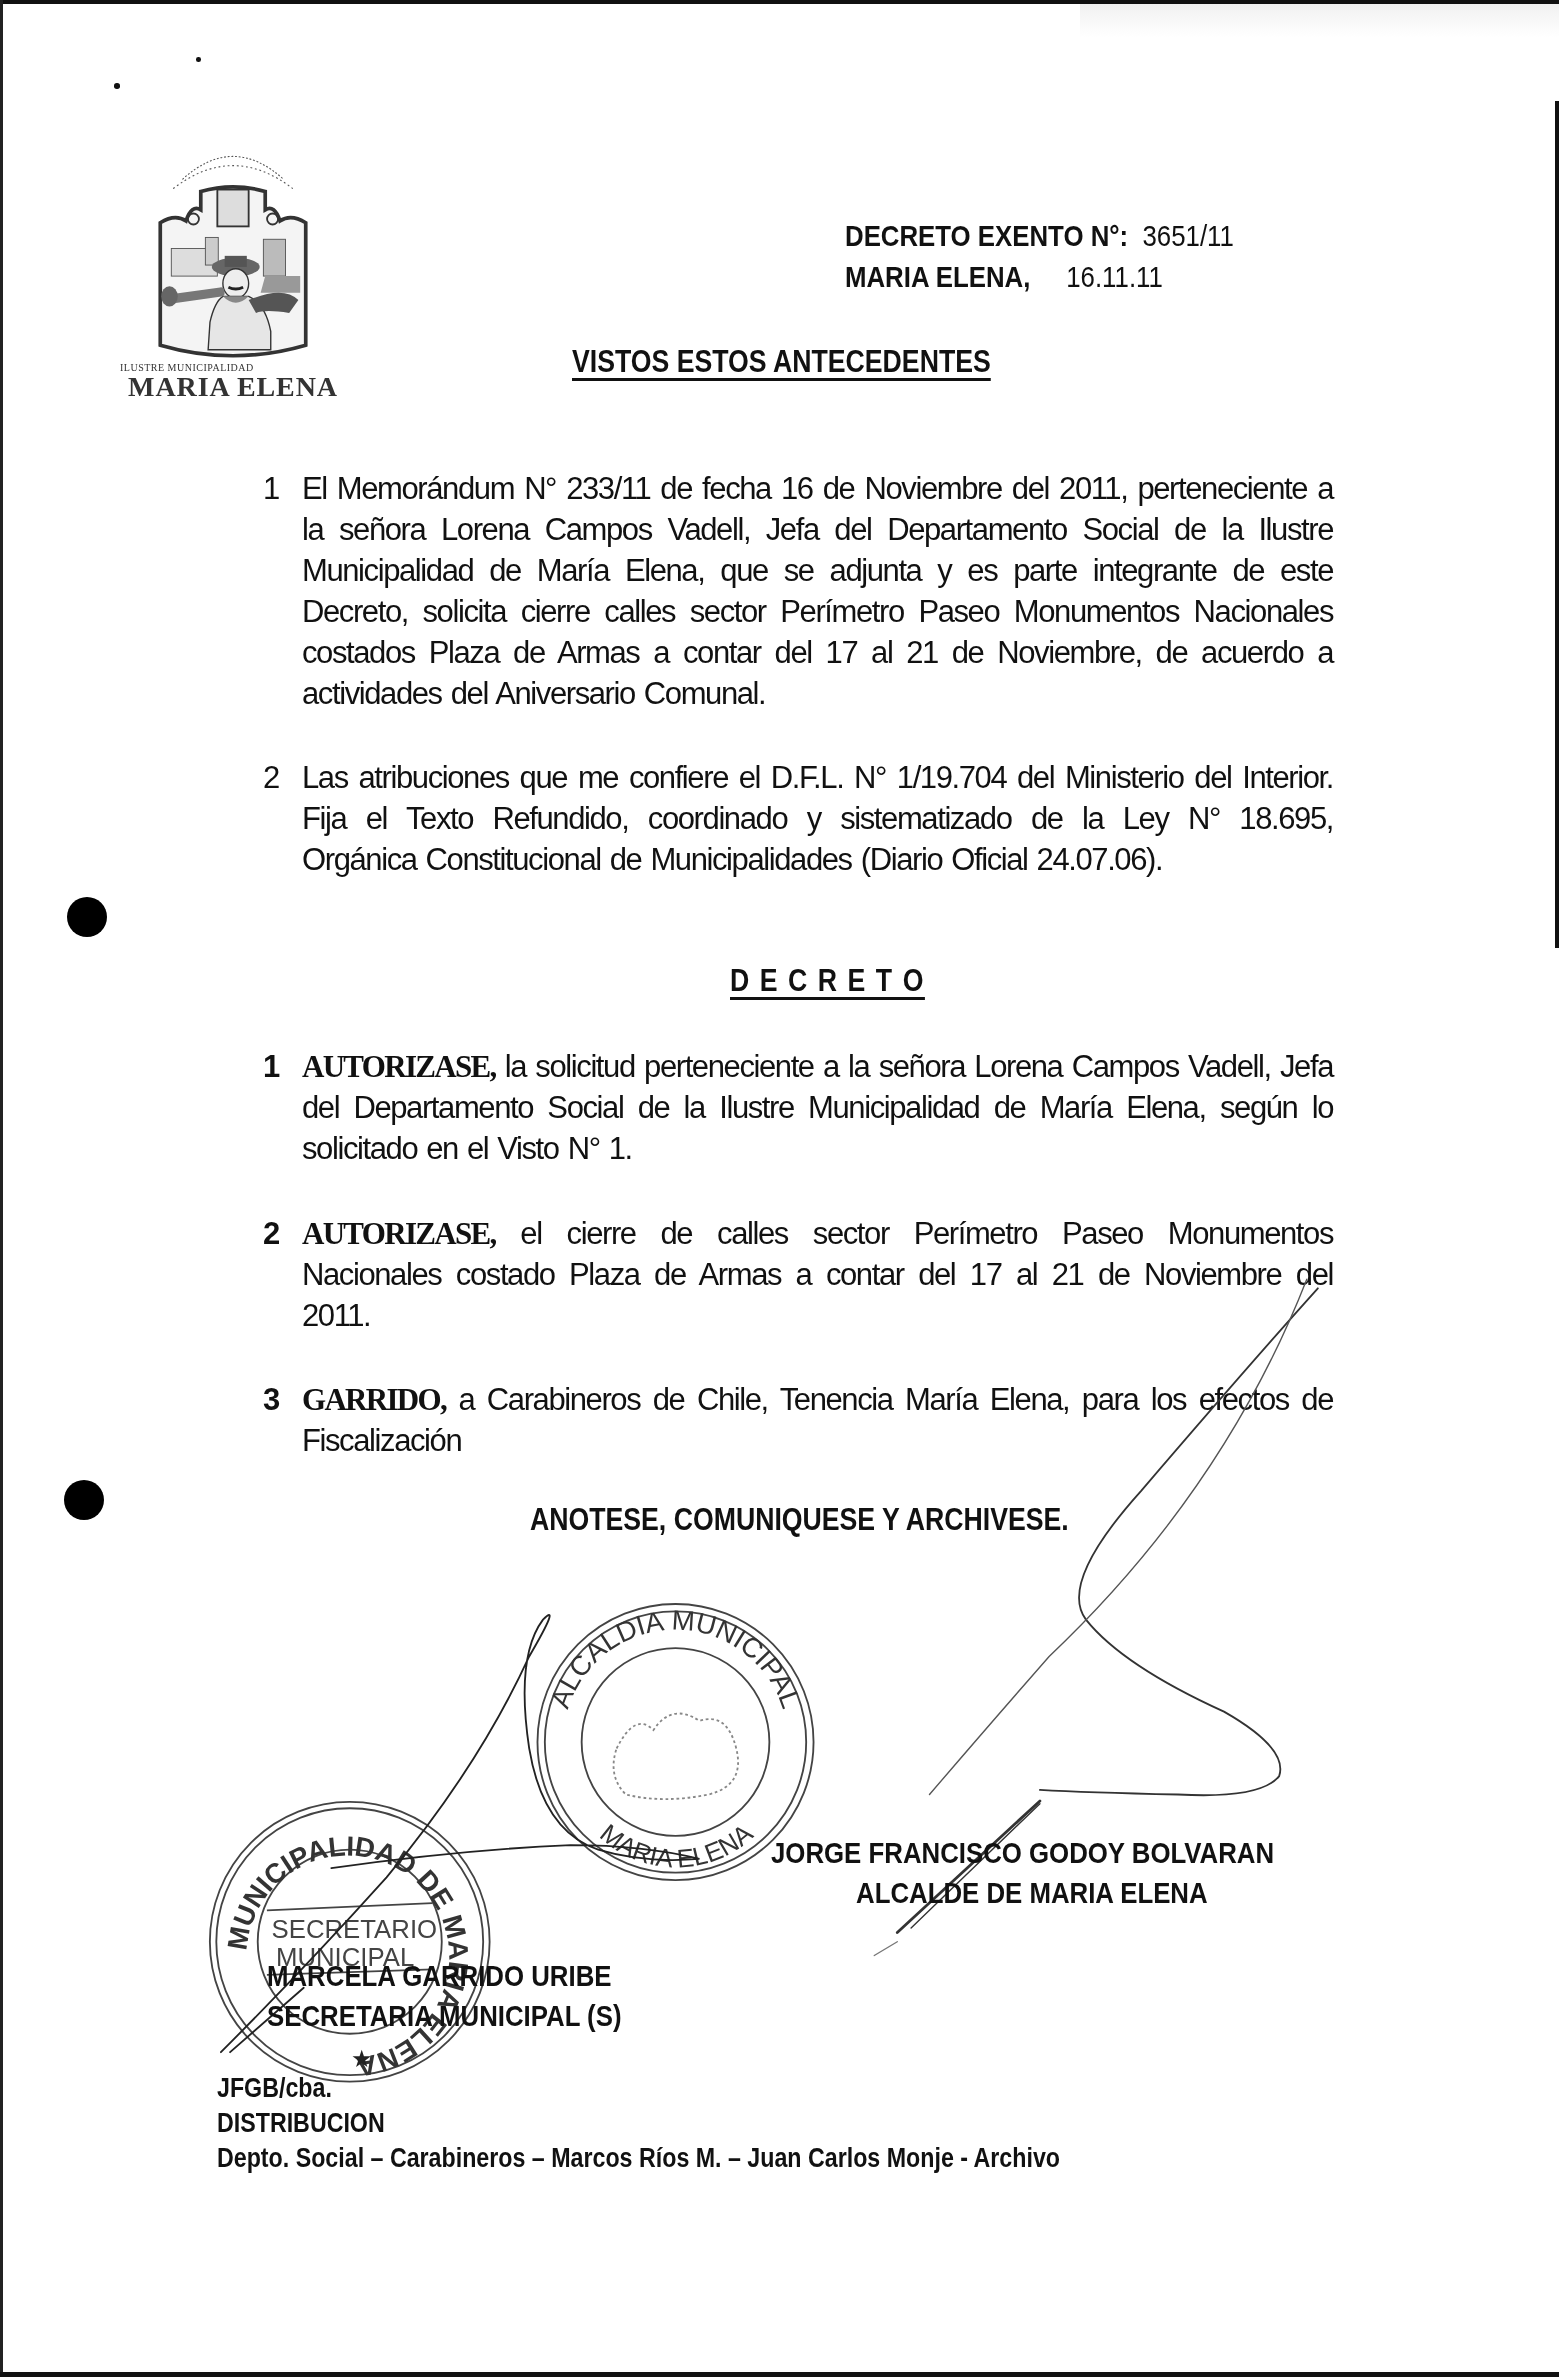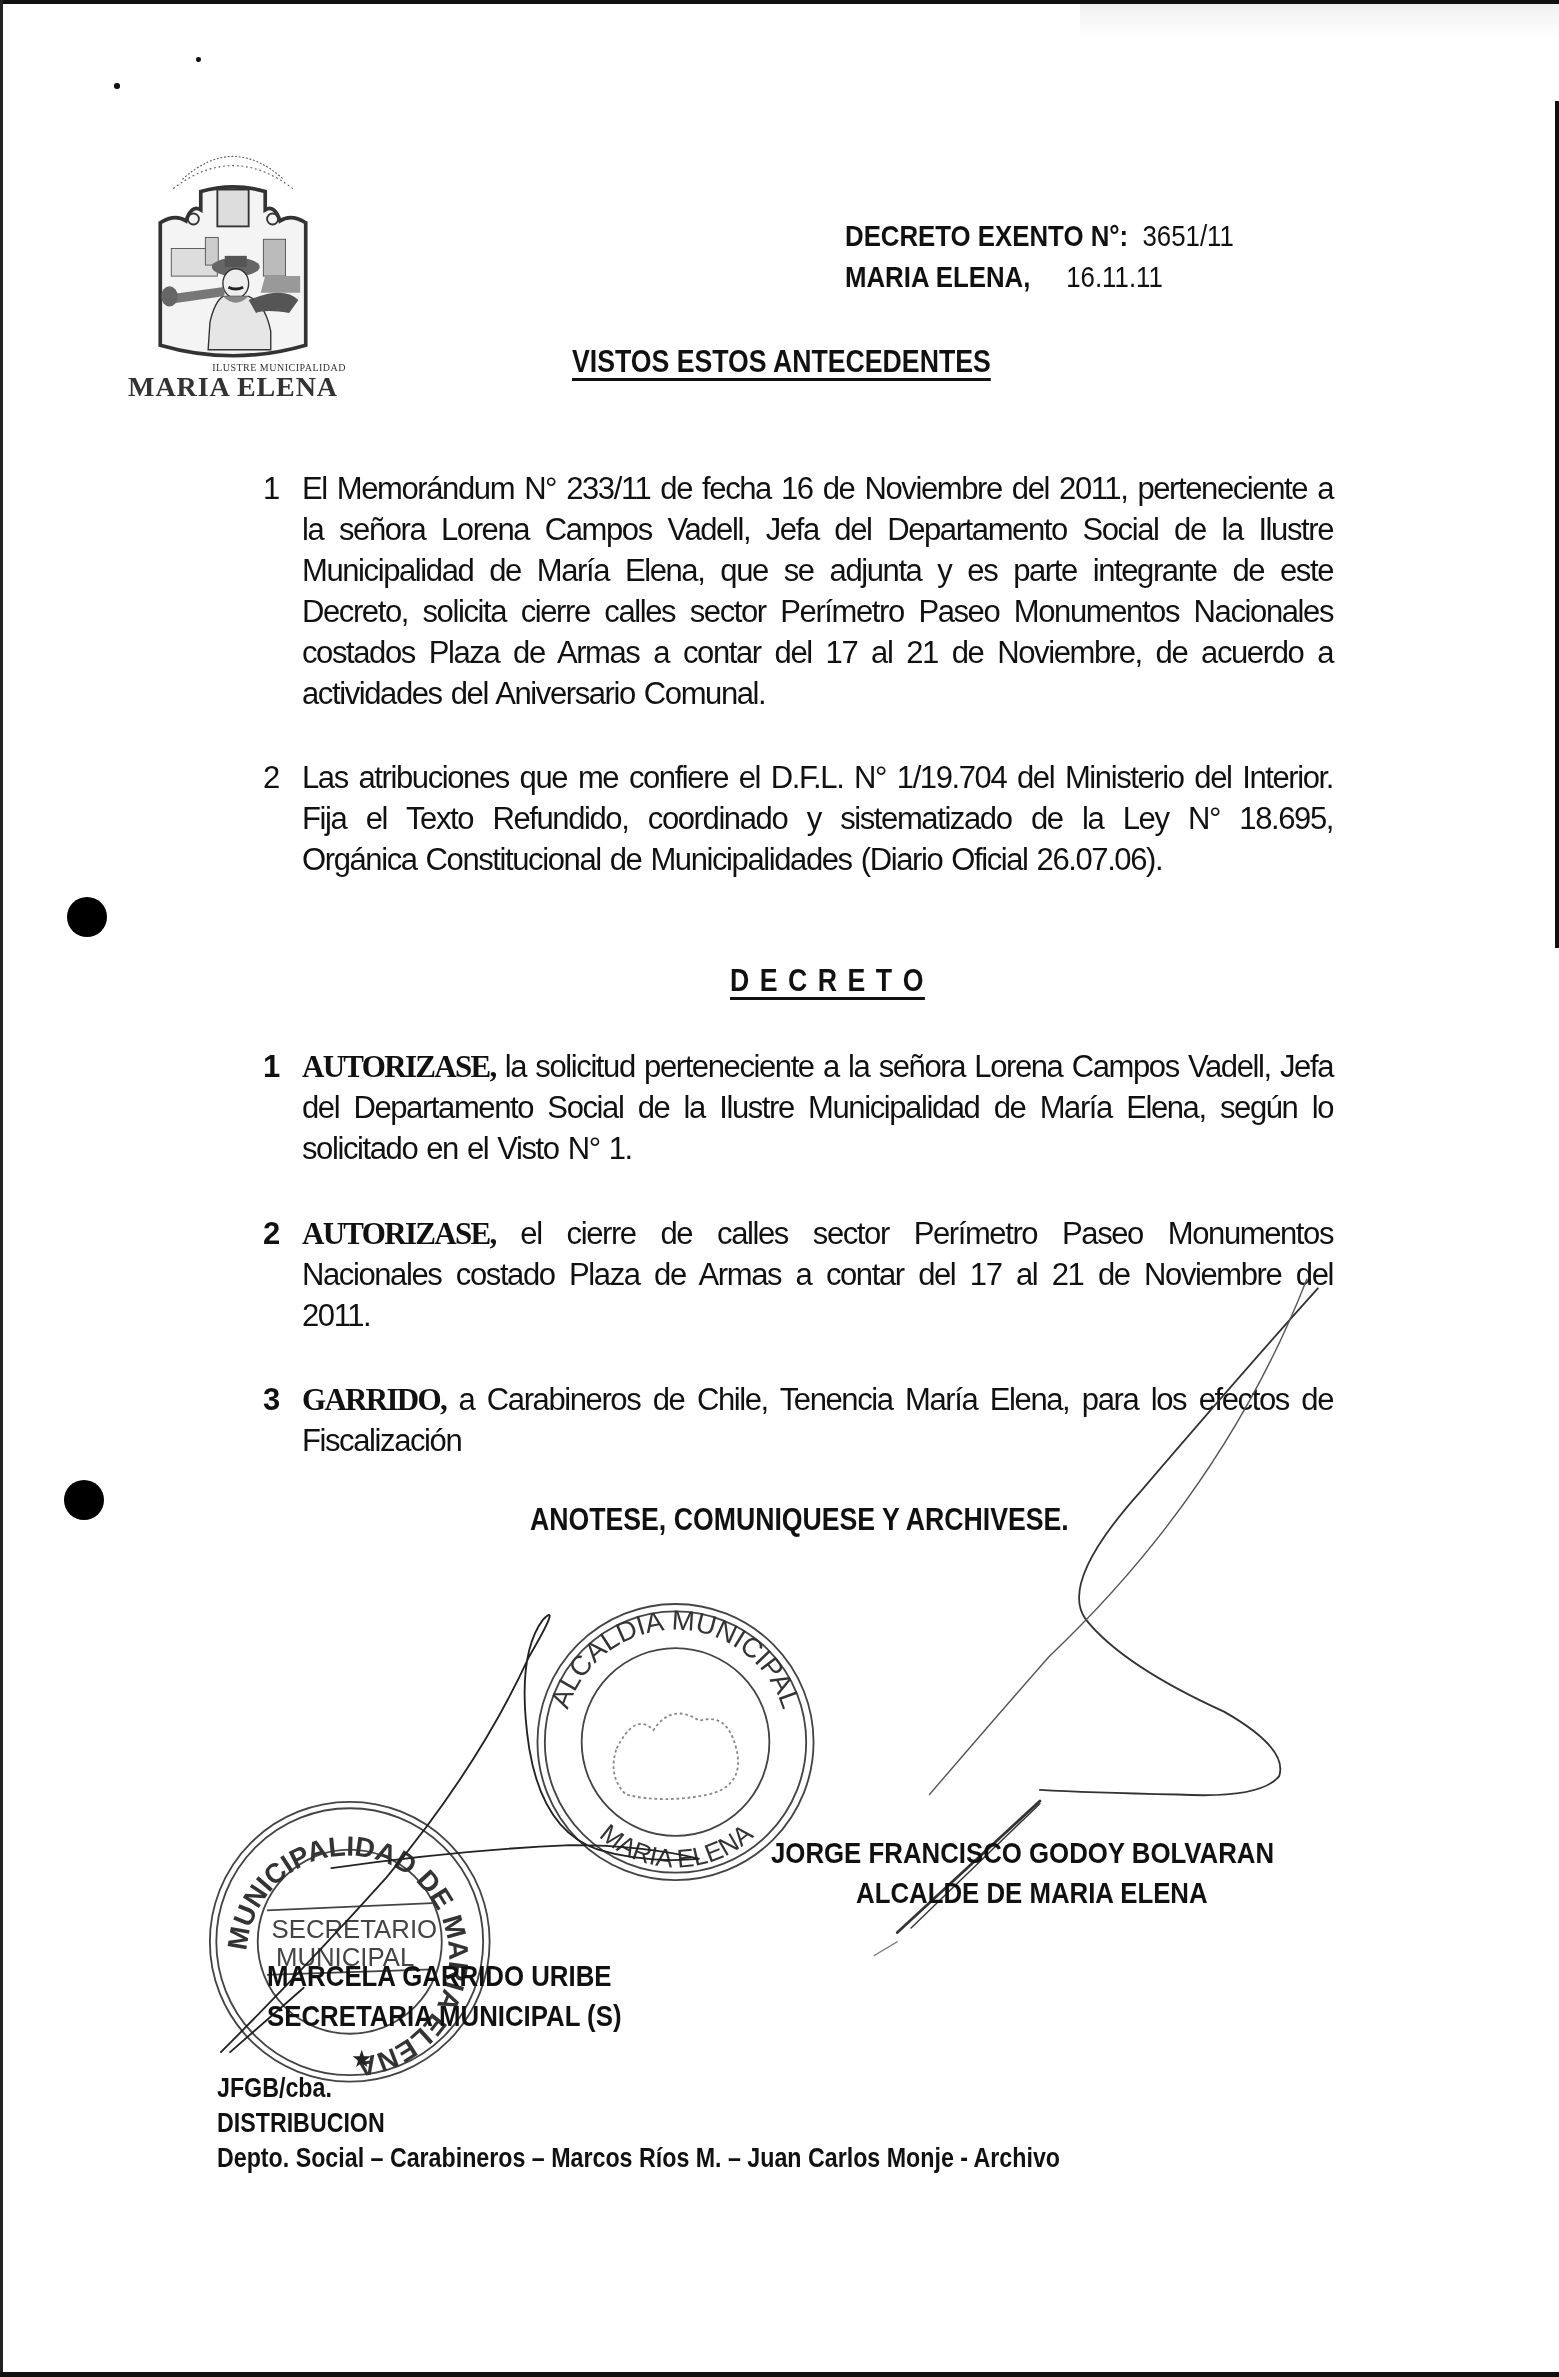--- a/index.html
+++ b/index.html
@@ -7,21 +7,21 @@
     .page { position: absolute; left: 0; top: 0; width: 1559px; height: 2377px; background: #fff; }
     .edge-top { position: absolute; left: 0; top: 0; width: 1559px; height: 3.7px; background: #111; }
     .edge-left { position: absolute; left: 0; top: 0; width: 2.8px; height: 2377px; background: #222; }
     .edge-right { position: absolute; right: 0; top: 101px; width: 3.7px; height: 847px; background: #111; }
     .edge-bottom { position: absolute; left: 0; bottom: 0; width: 1559px; height: 5.5px; background: #111; }
     .shade-top { position: absolute; right: 0; top: 0; width: 479px; height: 37px; background: linear-gradient(#e8e8e8, #fff); opacity: .7; }
     .speck { position: absolute; background: #111; border-radius: 50%; }
     .hole { position: absolute; width: 40px; height: 40px; border-radius: 50%; background: #000; }
 
     .logo { position: absolute; left: 127px; top: 138px; width: 212px; height: 267px; }
-    .logo-sub { position: absolute; left: 134px; top: 362px; width: 212px; text-align: right; font-family: "Liberation Serif", serif; font-size: 10px; letter-spacing: 0.5px; color: #333; }
+    .logo-sub { position: absolute; left: 120px; top: 362px; width: 212px; text-align: left; font-family: "Liberation Serif", serif; font-size: 10px; letter-spacing: 0.5px; color: #333; }
     .logo-name { position: absolute; left: 127px; top: 371px; width: 212px; text-align: center; font-family: "Liberation Serif", serif; font-weight: bold; font-size: 28px; color: #333; letter-spacing: 0.9px; }
 
     .hdr { position: absolute; left: 845px; font-size: 30px; white-space: nowrap; transform: scaleX(.86); transform-origin: left; }
     .hdr b { font-weight: bold; }
     .hdr .val { font-weight: normal; }
 
     .heading { position: absolute; font-weight: bold; font-size: 31px; text-decoration: underline; text-decoration-thickness: 2.8px; text-underline-offset: 5.5px; white-space: nowrap; transform: scaleX(.86); transform-origin: left; }
 
     .item { position: absolute; left: 263px; width: 1077px; font-size: 31px; line-height: 41px; }
     .item .num { position: absolute; left: 0; top: 0; }
@@ -87,21 +87,21 @@
   </div>
 
   <div class="heading" style="left:572px;top:344px;">VISTOS ESTOS ANTECEDENTES</div>
 
   <div class="item" style="top:468px;height:249px;">
     <span class="num">1</span>
     <div class="txt">El Memorándum N° 233/11 de fecha 16 de Noviembre del 2011, perteneciente a la señora Lorena Campos Vadell, Jefa del Departamento Social de la Ilustre Municipalidad de María Elena, que se adjunta y es parte integrante de este Decreto, solicita cierre calles sector Perímetro Paseo Monumentos Nacionales costados Plaza de Armas a contar del 17 al 21 de Noviembre, de acuerdo a actividades del Aniversario Comunal.</div>
   </div>
   <div class="item" style="top:757px;height:129px;">
     <span class="num">2</span>
-    <div class="txt">Las atribuciones que me confiere el D.F.L. N° 1/19.704 del Ministerio del Interior. Fija el Texto Refundido, coordinado y sistematizado de la Ley N° 18.695, Orgánica Constitucional de Municipalidades (Diario Oficial 26.07.06).</div>
+    <div class="txt">Las atribuciones que me confiere el D.F.L. N° 1/19.704 del Ministerio del Interior. Fija el Texto Refundido, coordinado y sistematizado de la Ley N° 18.695, Orgánica Constitucional de Municipalidades (Diario Oficial 24.07.06).</div>
   </div>
 
   <div class="heading" style="left:730px;top:963px;letter-spacing:1.8px;">D E C R E T O</div>
 
   <div class="item" style="top:1046px;height:129px;">
     <span class="num bold">1</span>
     <div class="txt"><b>AUTORIZASE,</b><span> la solicitud perteneciente a la señora Lorena Campos Vadell, Jefa del Departamento Social de la Ilustre Municipalidad de María Elena, según lo solicitado en el Visto N° 1.</span></div>
   </div>
   <div class="item" style="top:1213px;height:129px;">
     <span class="num bold">2</span>

